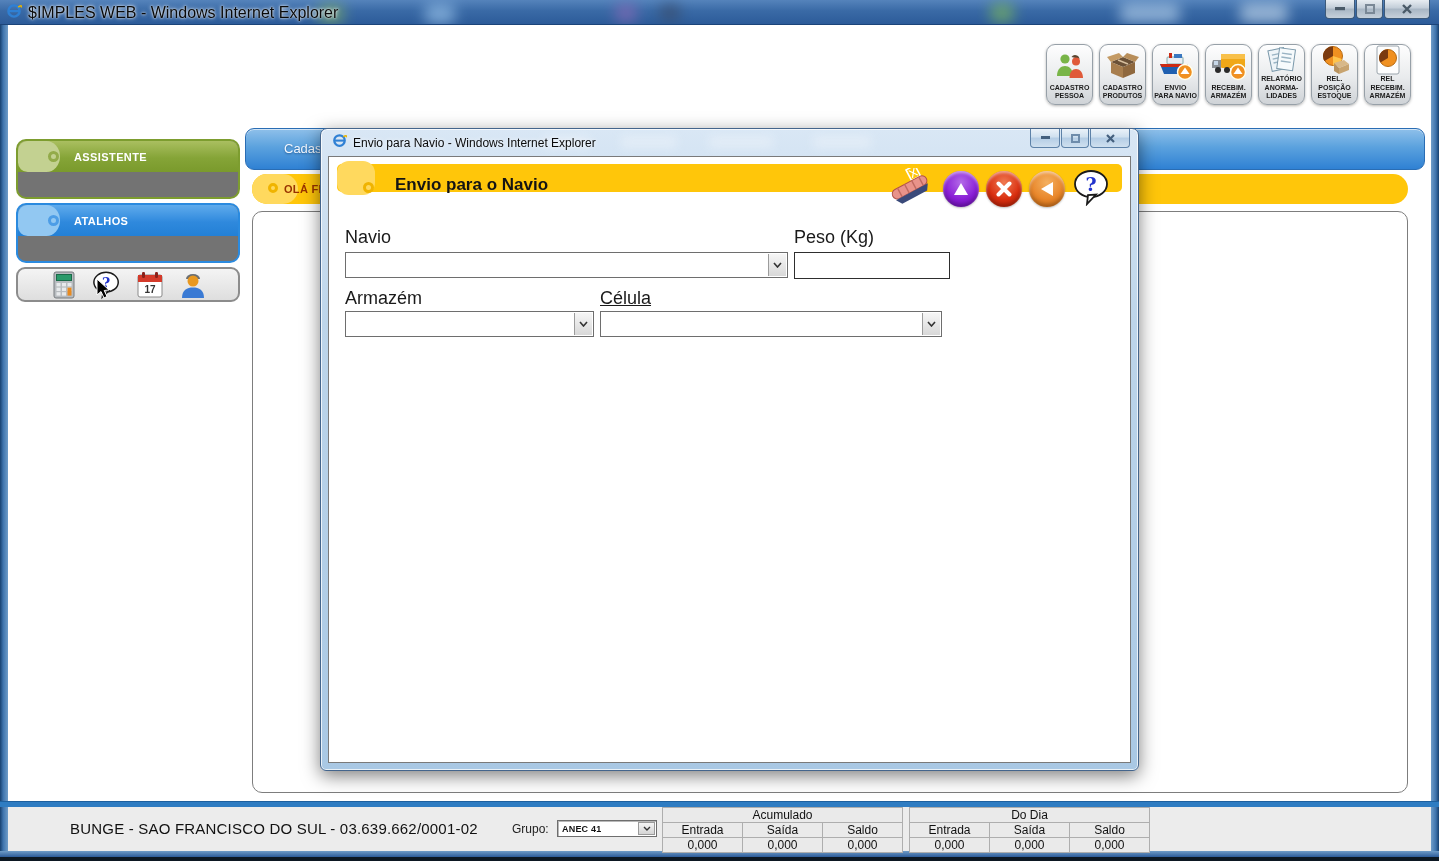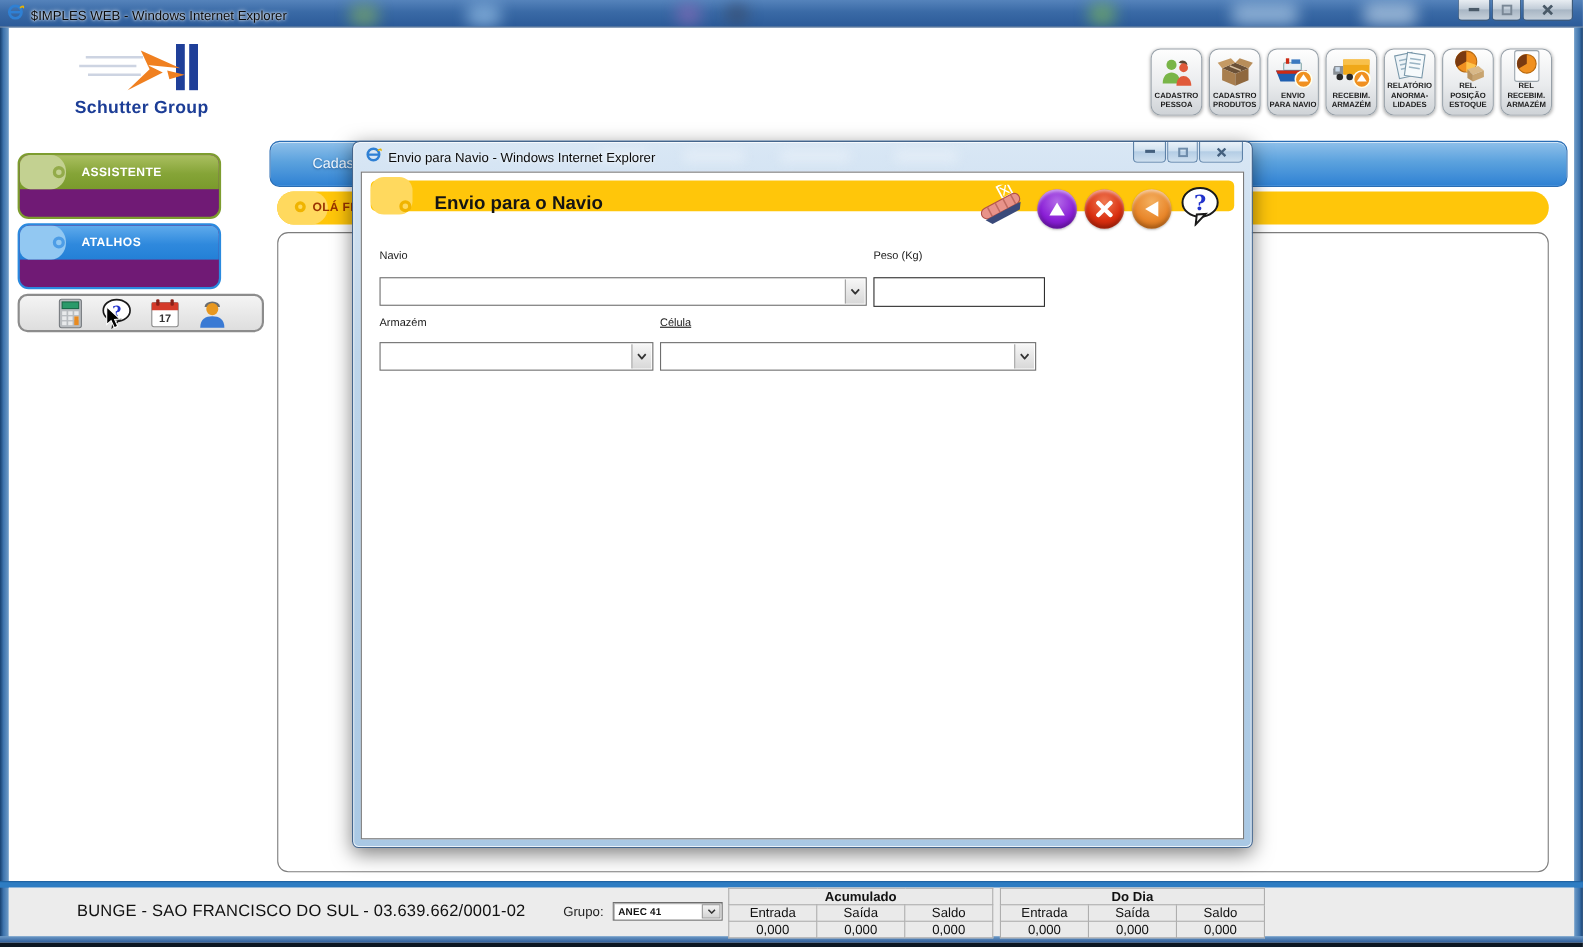--- a/index.html
+++ b/index.html
@@ -6,21 +6,21 @@
   html,body { background:#555; }
   body { font-family:"Liberation Sans", sans-serif; }
   .screen { position:relative; width:1439px; height:861px; background:#fff; overflow:hidden; }
 
   
   .titlebar { position:absolute; left:0; top:0; width:1439px; height:25px;
     background:linear-gradient(180deg,#5583bb 0%,#3a6aa6 45%,#2c5b99 100%);
     border-bottom:1px solid #1b4479; overflow:hidden; }
   .titlebar .blob { position:absolute; filter:blur(7px); opacity:.65; border-radius:6px; }
   .title-left { position:absolute; left:6px; top:3px; display:flex; align-items:center; gap:6px; }
-  .title-text { font-size:12px; color:#0a0a0a; text-shadow:0 0 4px rgba(255,255,255,.9), 0 0 2px rgba(255,255,255,.9); white-space:nowrap; }
+  .title-text { font-size:16px; color:#0a0a0a; text-shadow:0 0 4px rgba(255,255,255,.9), 0 0 2px rgba(255,255,255,.9); white-space:nowrap; }
   .winbtns { position:absolute; top:0; display:flex; }
   .winbtn { height:19px; border:1px solid #3d5a7a; border-top:none; display:flex; align-items:center; justify-content:center;
     background:linear-gradient(180deg,#e8edf2 0%,#c2cdd8 45%,#a8b6c4 50%,#c6d0da 100%);
     border-radius:0 0 4px 4px; margin-left:1px; }
   .winbtn svg { display:block; }
   .border-left { position:absolute; left:0; top:25px; width:8px; height:830px; background:linear-gradient(90deg,#17406f,#3f74ad 40%,#6f9cc8); }
   .border-right { position:absolute; right:0; top:25px; width:8px; height:830px; background:linear-gradient(270deg,#17406f,#3f74ad 40%,#6f9cc8); }
   .border-bottom { position:absolute; left:0; top:851px; width:1439px; height:6px; background:linear-gradient(180deg,#6f9cc8,#2c5b99); }
   .border-black { position:absolute; left:0; top:857px; width:1439px; height:4px; background:#0c1722; }
 
@@ -29,21 +29,21 @@
   .logo-text { position:absolute; left:4px; top:50px; font-size:16px; font-weight:bold; color:#1c3d96; letter-spacing:.3px; }
   .toolbar { position:absolute; right:28px; top:44px; display:flex; gap:6px; }
   .toolbtn { width:47px; height:61px; border:1px solid #97a0a8; border-radius:9px;
     background:linear-gradient(180deg,#fefefe 0%,#e9ebed 55%,#cfd3d7 100%);
     box-shadow:0 1px 3px rgba(0,0,0,.3); display:flex; flex-direction:column; align-items:center; justify-content:flex-end;
     padding:3px 1px 3px; cursor:pointer; }
   .toolbtn .ticon { flex:1; display:flex; align-items:center; justify-content:center; }
   .toolbtn .tlabel { font-size:7px; font-weight:bold; color:#1c1c1c; text-align:center; line-height:1.25; }
 
   
-  .panel { position:absolute; left:16px; width:185px; border-radius:10px; background:#701a75; overflow:hidden; }
+  .panel { position:absolute; left:16px; width:224px; border-radius:10px; background:#737373; overflow:hidden; }
   .panel-hd { position:relative; height:31px; display:flex; align-items:center; }
   .panel-tab { position:absolute; left:0; top:0; bottom:0; width:42px; border-radius:10px 14px 14px 10px / 10px 16px 16px 10px; }
   .panel-ring { position:absolute; top:10px; width:11px; height:11px; border-radius:50%; }
   .panel-label { position:relative; margin-left:56px; color:#fff; font-size:11px; font-weight:bold; letter-spacing:.4px; }
   .panel-assist { top:139px; height:60px; border:2px solid #7d9d2f; }
   .panel-assist .panel-hd { background:linear-gradient(180deg,#aabf60,#85a437 55%,#7a9a2c); }
   .panel-assist .panel-tab { background:#c3d191; }
   .panel-assist .panel-ring { left:30px; border:3px solid #93ab4a; }
   .panel-atal { top:203px; height:60px; border:2px solid #2a8adf;text-align:right; }
   .panel-atal .panel-hd { background:linear-gradient(180deg,#5fabec,#2f89dd 55%,#2380d6); }
@@ -78,39 +78,39 @@
   .dlg-header { position:absolute; left:8px; right:8px; top:7px; height:28px; background:#ffc60a; border-radius:5px; }
   .dlg-htab { position:absolute; left:0; top:-3px; bottom:-3px; width:38px; border-radius:12px; background:#ffd95e; }
   .dlg-hring { position:absolute; left:26px; top:18px; width:11px; height:11px; border-radius:50%; border:3px solid #f0b400; }
   .dlg-htitle { position:absolute; left:58px; top:11px; font-size:17px; font-weight:bold; color:#141414; }
   .dlg-hbtns { position:absolute; right:12px; top:4px; display:flex; align-items:center; gap:7px; }
   .roundbtn { width:36px; height:36px; border-radius:50%; display:flex; align-items:center; justify-content:center; cursor:pointer;
     box-shadow:inset 0 2px 3px rgba(255,255,255,.55), inset 0 -3px 4px rgba(0,0,0,.25), 0 1px 2px rgba(0,0,0,.25); }
   .rb-purple { background:radial-gradient(circle at 50% 32%, #b36ae8 0%, #8a1fd6 55%, #6c0cb4 100%); }
   .rb-red    { background:radial-gradient(circle at 50% 32%, #f07a52 0%, #d92f10 55%, #b21c04 100%); }
   .rb-orange { background:radial-gradient(circle at 50% 32%, #f4b060 0%, #e8862a 55%, #cc6a10 100%); }
-  .fieldlabel { position:absolute; font-size:10px; color:#1a1a1a; }
+  .fieldlabel { position:absolute; font-size:18px; color:#1a1a1a; }
   .sel { position:absolute; height:26px; background:#fff; border:1px solid #6e6e6e; cursor:pointer; }
   .sel .sel-btn { position:absolute; right:1px; top:1px; bottom:1px; width:18px;
     background:linear-gradient(180deg,#f6f6f6,#d8d8d8); border-left:1px solid #9c9c9c; display:flex; align-items:center; justify-content:center; }
   .txtinput { position:absolute; height:27px; background:#fff; border:1px solid #2e2e2e; }
 
   
   .sep-blue { position:absolute; left:0; top:801px; width:1439px; height:6px; background:#2e7cc2; border-top:1px solid #1d609e; }
   .statusbar { position:absolute; left:8px; top:807px; width:1423px; height:44px; background:#ececec; }
   .company { position:absolute; left:62px; top:13px; font-size:15px; color:#111; letter-spacing:.2px; white-space:nowrap; }
   .grupo-label { position:absolute; left:504px; top:15px; font-size:12px; font-weight:normal; color:#222; }
   .grupo-select { position:absolute; left:549px; top:13px; width:100px; height:17px; background:#fff; border:1px solid #6e6e6e;
     box-shadow:inset 1px 1px 0 #b8b8b8; cursor:pointer; }
   .grupo-value { position:absolute; left:4px; top:3px; font-size:9px; color:#111; font-weight:bold; letter-spacing:.2px; }
   .grupo-btn { position:absolute; right:1px; top:1px; bottom:1px; width:17px; background:linear-gradient(180deg,#f4f4f4,#d4d4d4);
     border:1px solid #9a9a9a; display:flex; align-items:center; justify-content:center; }
   .stable { position:absolute; top:0; border-collapse:collapse; font-size:12px; color:#111; background:#eaeaea; }
   .stable td { border:1px solid #aeaeae; text-align:center; height:14px; width:80px; padding:0; }
-  .stable .ttl { font-weight:bold; }
+  .stable .ttl { font-weight:normal; }
 
   
   .cursor { position:absolute; left:96px; top:278px; pointer-events:none; }
 </style>
 </head>
 <body>
 
 <div class="screen">
 
   <div class="titlebar">
@@ -148,34 +148,20 @@
           </svg>
       </div>
     </div>
   </div>
 
   <div class="border-left"></div>
   <div class="border-right"></div>
   <div class="border-bottom"></div>
   <div class="border-black"></div>
 
-  <div class="logo">
-    <svg width="130" height="50" viewBox="0 0 130 50">
-      <g stroke="#cdd4e2" stroke-width="2.4">
-        <line x1="14" y1="12" x2="66" y2="12"></line>
-          <line x1="8" y1="20" x2="60" y2="20"></line>
-          <line x1="16" y1="28" x2="64" y2="28"></line>
-      </g>
-      <rect x="96" y="0" width="8" height="42" fill="#1f3f99"></rect>
-      <rect x="108" y="0" width="8" height="42" fill="#1f3f99"></rect>
-      <path d="M64 6 L100 22 L70 19 L84 26 L52 42 L72 23 Z" fill="#f08020"></path>
-      <path d="M88 24 L104 28 L90 32 Z" fill="#f08020"></path>
-    </svg>
-    <div class="logo-text">Schutter Group</div>
-  </div>
 
   <div class="toolbar">
     <div class="toolbtn">
       <div class="ticon">
         <svg width="32" height="27" viewBox="0 0 32 27">
           <circle cx="11" cy="7" r="4.6" fill="#79b548"></circle>
           <path d="M3 24 C3 17 7 14 11 14 C15 14 19 17 19 24 Z" fill="#79b548"></path>
           <path d="M17.5 5 a4.4 4.4 0 0 1 8 2" fill="#5a4632"></path>
           <circle cx="22" cy="9.6" r="4" fill="#e05a3a"></circle>
           <path d="M15.5 26 C15.5 20 18.5 17 22 17 C25.5 17 29 20 29 26 Z" fill="#e05a3a"></path>

